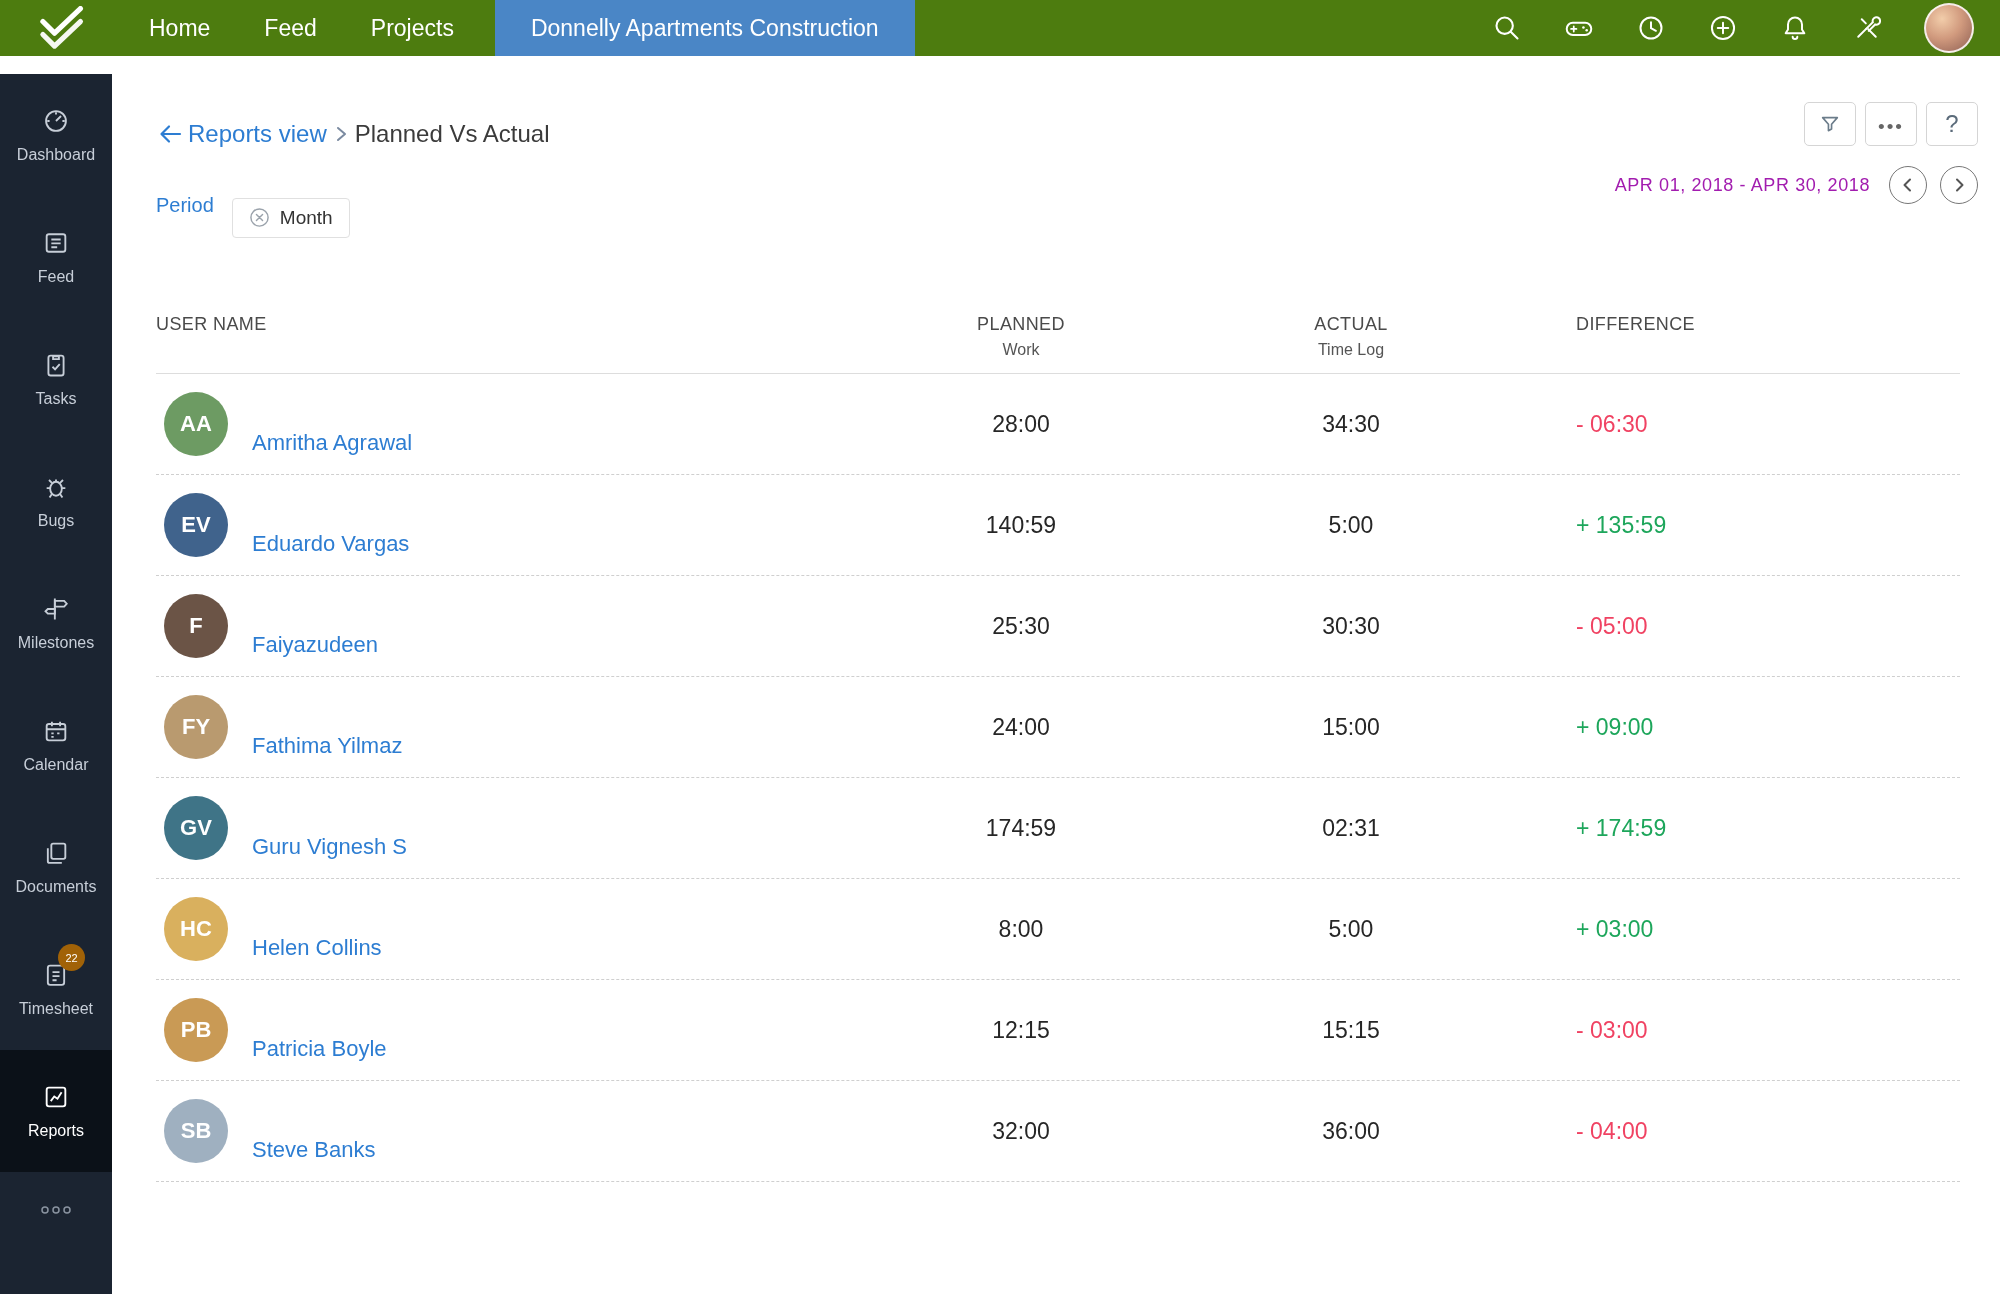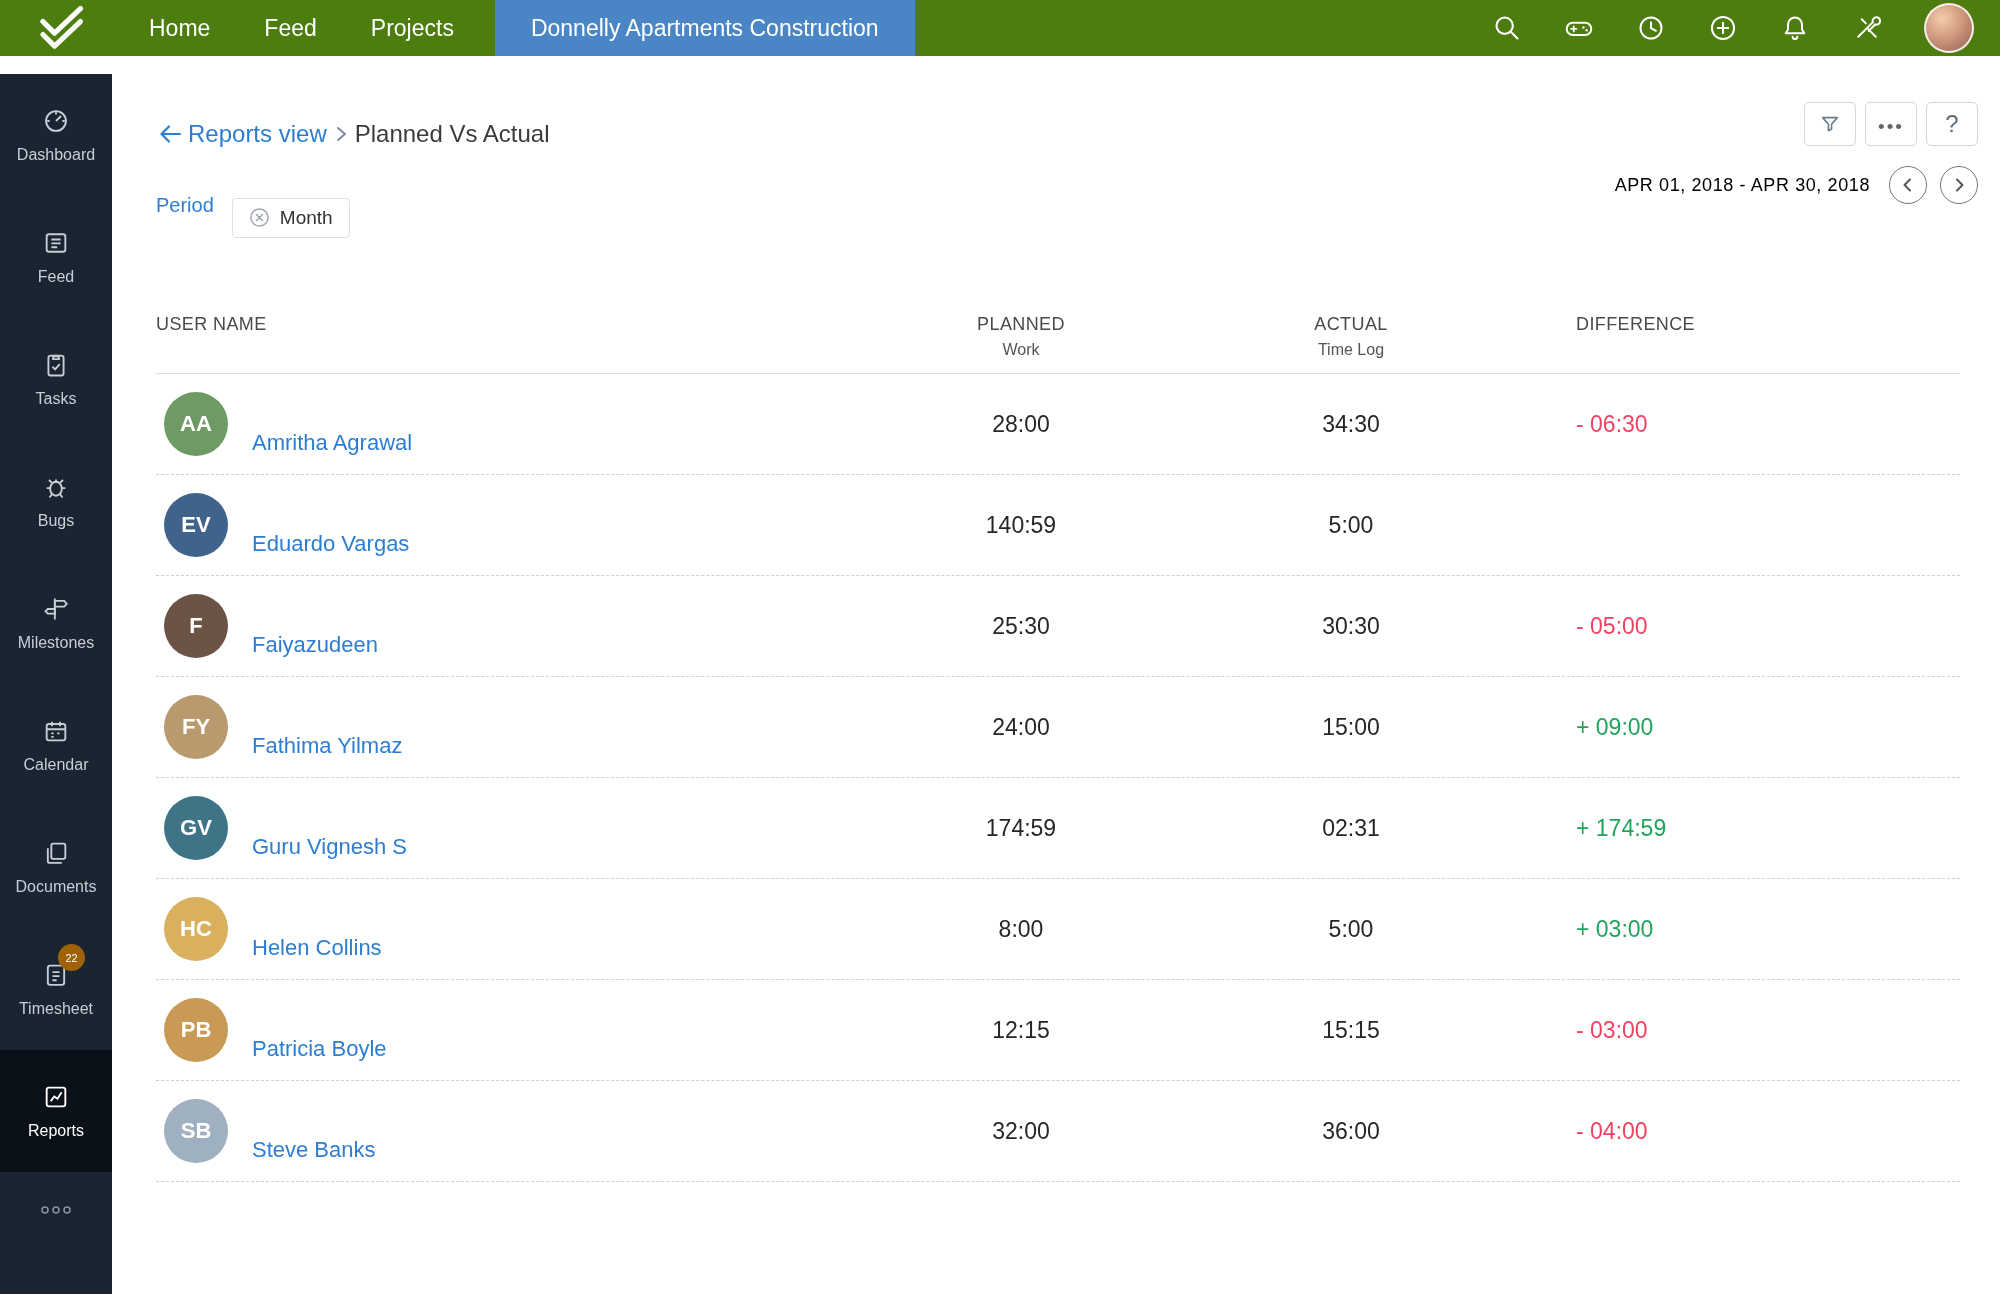--- a/index.html
+++ b/index.html
@@ -96,21 +96,21 @@
     display:inline-flex; align-items:center; gap:10px;
     border:1px solid #e0e0e0; border-radius:4px; background:#fff;
     padding:8px 16px; font-size:19px; color:#333; cursor:pointer;margin-top:25px;
   }
   .chip .x-ic { display:flex; cursor:pointer; }
   .chip .x-ic svg { width:21px; height:21px; stroke:#9aa2ab; fill:none; stroke-width:1.5; }
 
   .daterange {
     position:absolute; top:92px; right:22px; display:flex; align-items:center; gap:13px;
   }
-  .daterange .dr-label { font-size:18px; color:#000000; letter-spacing:.6px; margin-right:6px; }
+  .daterange .dr-label { font-size:18px; color:#a21caf; letter-spacing:.6px; margin-right:6px; }
   .circ {
     width:38px; height:38px; border:1.5px solid #777; border-radius:50%;
     display:flex; align-items:center; justify-content:center; cursor:pointer;
   }
   .circ svg { width:16px; height:16px; stroke:#555; fill:none; stroke-width:2; }
 
   
   .table-wrap { margin:86px 40px 0 34px; }
   .grid { display:grid; grid-template-columns:710px 310px 350px 1fr; }
   .thead { align-items:start; padding-bottom:14px; border-bottom:1px solid #dddddd; }
@@ -351,20 +351,21 @@
       <div class="diff-cell" style="color:#f04262">- 06:30</div>
     </div>
 
     <div class="grid trow">
       <div class="user-cell">
         <span class="avatar" style="background:#40638c">EV</span>
         <a class="uname">Eduardo Vargas</a>
       </div>
       <div class="num-cell">140:59</div>
       <div class="num-cell">5:00</div>
+      <div class="diff-cell" style="color:#1da65b">+ 135:59</div>
     </div>
 
     <div class="grid trow">
       <div class="user-cell">
         <span class="avatar" style="background:#6b5446">F</span>
         <a class="uname">Faiyazudeen</a>
       </div>
       <div class="num-cell">25:30</div>
       <div class="num-cell">30:30</div>
       <div class="diff-cell" style="color:#f04262">- 05:00</div>

